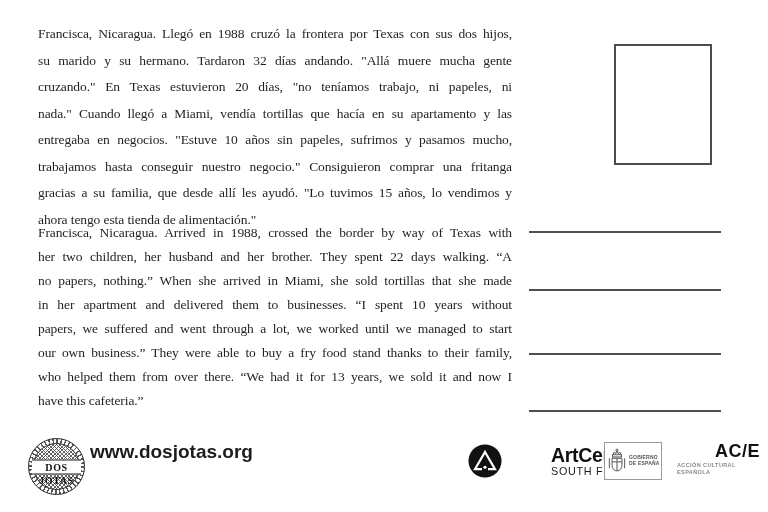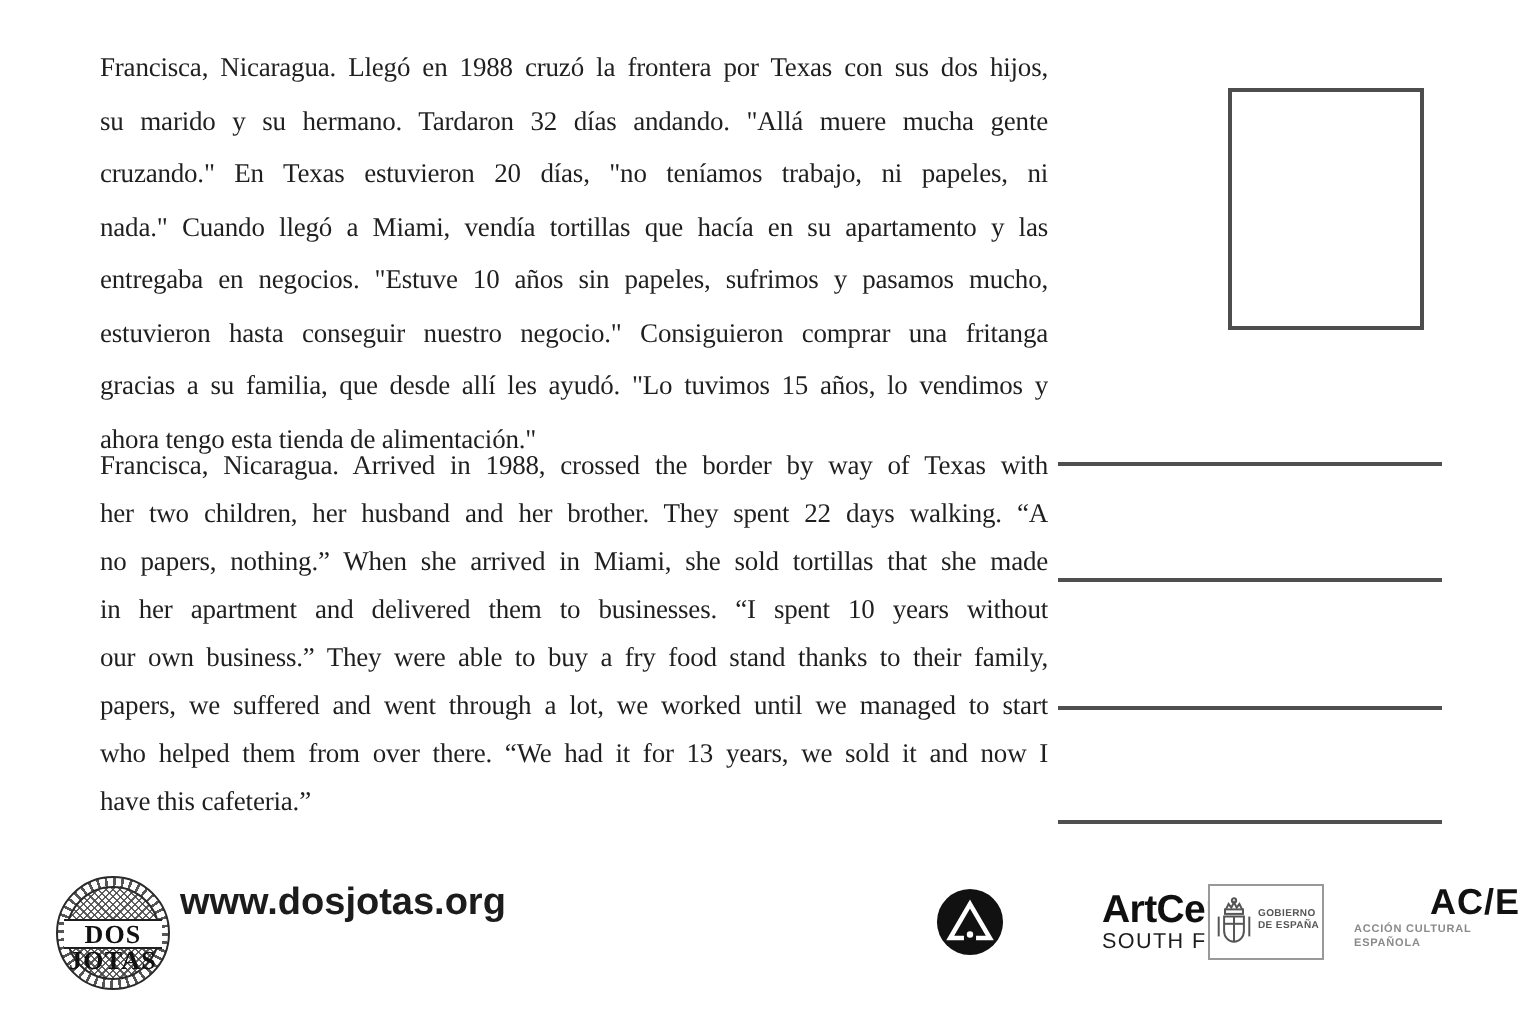--- a/index.html
+++ b/index.html
@@ -3,21 +3,21 @@
 <meta charset="utf-8">
 <style>
   html,body { margin:0; padding:0; background:#fff; }
   .postcard {
     position:relative; width:768px; height:512px; background:#ffffff;
     overflow:hidden; font-family:"Liberation Serif", serif; color:#1f1f1f;
   }
 
   
   .para { position:absolute; left:38px; width:474px; font-size:13.5px;
-          letter-spacing:-0.1px; color:#1f1f1f;margin-left:12px; }
+          letter-spacing:-0.1px; color:#1f1f1f; }
   .para .tline { text-align:justify; text-align-last:justify; overflow:hidden; }
   .para .tline.last { text-align-last:left; }
   .para.spanish { top:21px; }
   .para.spanish .tline { height:26.55px; line-height:26.55px; }
   .para.english { top:221px; }
   .para.english .tline { height:24px; line-height:24px; }
 
   
   .stampbox { position:absolute; left:614px; top:44px; width:94px; height:117px;
               border:2px solid #4d4d4d; background:#fff; }
@@ -34,21 +34,21 @@
   .stamp-mid { position:absolute; inset:4px; border-radius:50%;
            border:1px solid #2a2a2a;
            background:
              repeating-linear-gradient(45deg, rgba(70,70,70,.85) 0 0.8px, transparent 0.8px 2.6px),
              repeating-linear-gradient(-45deg, rgba(70,70,70,.85) 0 0.8px, transparent 0.8px 2.6px),
              #fff; }
   .stamp-band { position:absolute; left:-2px; right:-2px; top:50%;
            transform:translateY(-50%); height:13px; background:#fff;
            border-top:1px solid #1e1e1e; border-bottom:1px solid #1e1e1e;
            text-align:center; font-family:"Liberation Serif",serif; font-weight:bold;
-           font-size:13px; line-height:13px; letter-spacing:0.6px; color:#111; }
+           font-size:10px; line-height:13px; letter-spacing:0.6px; color:#111; }
 
   .project { position:absolute; left:90px; top:443px;
              font-family:"Liberation Sans", sans-serif; color:#1c1c1c; }
   .project .l1 { font-size:14.5px; line-height:17px; }
   .project .l2 { font-size:19px; line-height:17px; font-weight:bold; }
 
   
   .artcenter { position:absolute; left:468px; top:444px; display:flex;
                align-items:center; font-family:"Liberation Sans", sans-serif;gap:43px; }
   .ac-icon { width:34px; height:34px; flex:0 0 auto; }
@@ -75,32 +75,32 @@
 <body>
 
 <div class="postcard">
 
   <div class="para spanish">
     <div class="tline">Francisca, Nicaragua. Llegó en 1988 cruzó la frontera por Texas con sus dos hijos,</div>
     <div class="tline">su marido y su hermano. Tardaron 32 días andando. "Allá muere mucha gente</div>
     <div class="tline">cruzando." En Texas estuvieron 20 días, "no teníamos trabajo, ni papeles, ni</div>
     <div class="tline">nada." Cuando llegó a Miami, vendía tortillas que hacía en su apartamento y las</div>
     <div class="tline">entregaba en negocios. "Estuve 10 años sin papeles, sufrimos y pasamos mucho,</div>
-    <div class="tline">estuvieron hasta conseguir nuestro negocio." Consiguieron comprar una fritanga</div>
+    <div class="tline">trabajamos hasta conseguir nuestro negocio." Consiguieron comprar una fritanga</div>
     <div class="tline">gracias a su familia, que desde allí les ayudó. "Lo tuvimos 15 años, lo vendimos y</div>
     <div class="tline last">ahora tengo esta tienda de alimentación."</div>
   </div>
 
   <div class="para english">
     <div class="tline">Francisca, Nicaragua. Arrived in 1988, crossed the border by way of Texas with</div>
     <div class="tline">her two children, her husband and her brother. They spent 22 days walking. “A</div>
     <div class="tline">no papers, nothing.” When she arrived in Miami, she sold tortillas that she made</div>
     <div class="tline">in her apartment and delivered them to businesses. “I spent 10 years without</div>
+    <div class="tline">papers, we suffered and went through a lot, we worked until we managed to start</div>
     <div class="tline">our own business.” They were able to buy a fry food stand thanks to their family,</div>
-    <div class="tline">papers, we suffered and went through a lot, we worked until we managed to start</div>
     <div class="tline">who helped them from over there. “We had it for 13 years, we sold it and now I</div>
     <div class="tline last">have this cafeteria.”</div>
   </div>
 
   <div class="stampbox"></div>
 
   <div class="addr a1"></div>
   <div class="addr a2"></div>
   <div class="addr a3"></div>
   <div class="addr a4"></div>

